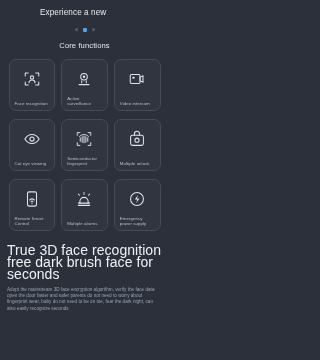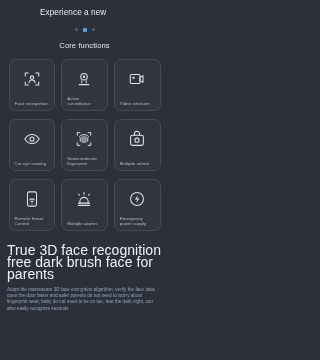--- a/index.html
+++ b/index.html
@@ -239,17 +239,17 @@
         </svg>
       </div>
       <div class="card-label">Emergency power supply</div>
     </div>
 
   </div>
 
   <div class="bottom">
     <div class="bottom-head">True 3D face recognition</div>
     <div class="bottom-head">free dark brush face for</div>
-    <div class="bottom-head">parents</div>
+    <div class="bottom-head">seconds</div>
     <div class="bottom-para">Adopt the mainstream 3D face encryption algorithm, verify the face data open the door faster and safer parents do not need to worry about fingerprint wear, baby do not need to be on toe, fear the dark night, can also easily recognize seconds</div>
   </div>
 
 </div>
 
 </body></html>

